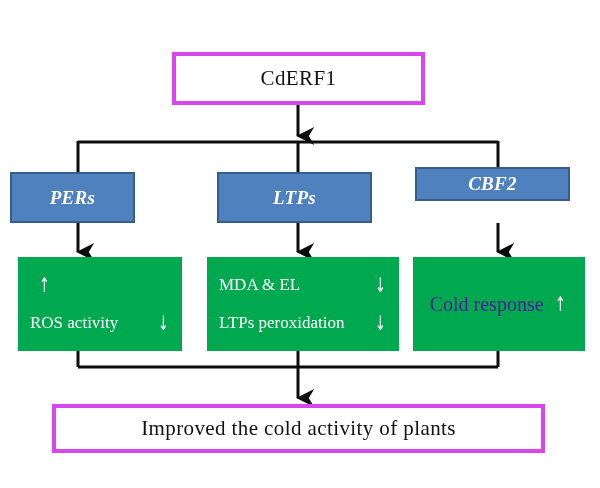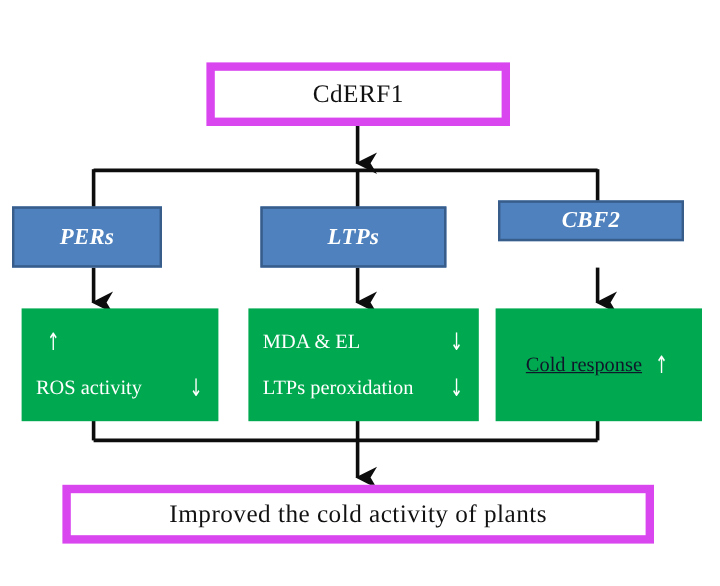--- a/index.html
+++ b/index.html
@@ -29,21 +29,21 @@
     position: absolute;
     box-sizing: border-box;
     display: flex;
     flex-direction: column;
     align-items: center;
     justify-content: center;
     text-align: center;
   }
   .node-plain {
     background: #ffffff;
-    border: 7px solid #d946ef;
+    border: 4px solid #d946ef;
   }
   .node-plain .node-label {
     color: #111111;
     font-size: 21px;
     letter-spacing: 0.4px;
   }
   .node-blue {
     background: #4e81bd;
     border: 2px solid #385d8a;
   }
@@ -91,24 +91,23 @@
     padding: 9px 0;
   }
   .green-single {
     display: flex;
     align-items: center;
     justify-content: center;
     width: 100%;
     height: 100%;
   }
   .green-single .txt {
-    color: #0f172a;
-    font-size: 17px;
+    color: #4c1d95;
+    font-size: 20px;
     white-space: nowrap;
-    text-decoration: underline;
   }
   .green-single .dir {
     font-family: "DejaVu Sans", sans-serif;
     font-size: 20px;
     color: #ffffff;
     margin-left: 8px;
     transform: scaleX(0.65);
     display: inline-block;
   }
 </style>

